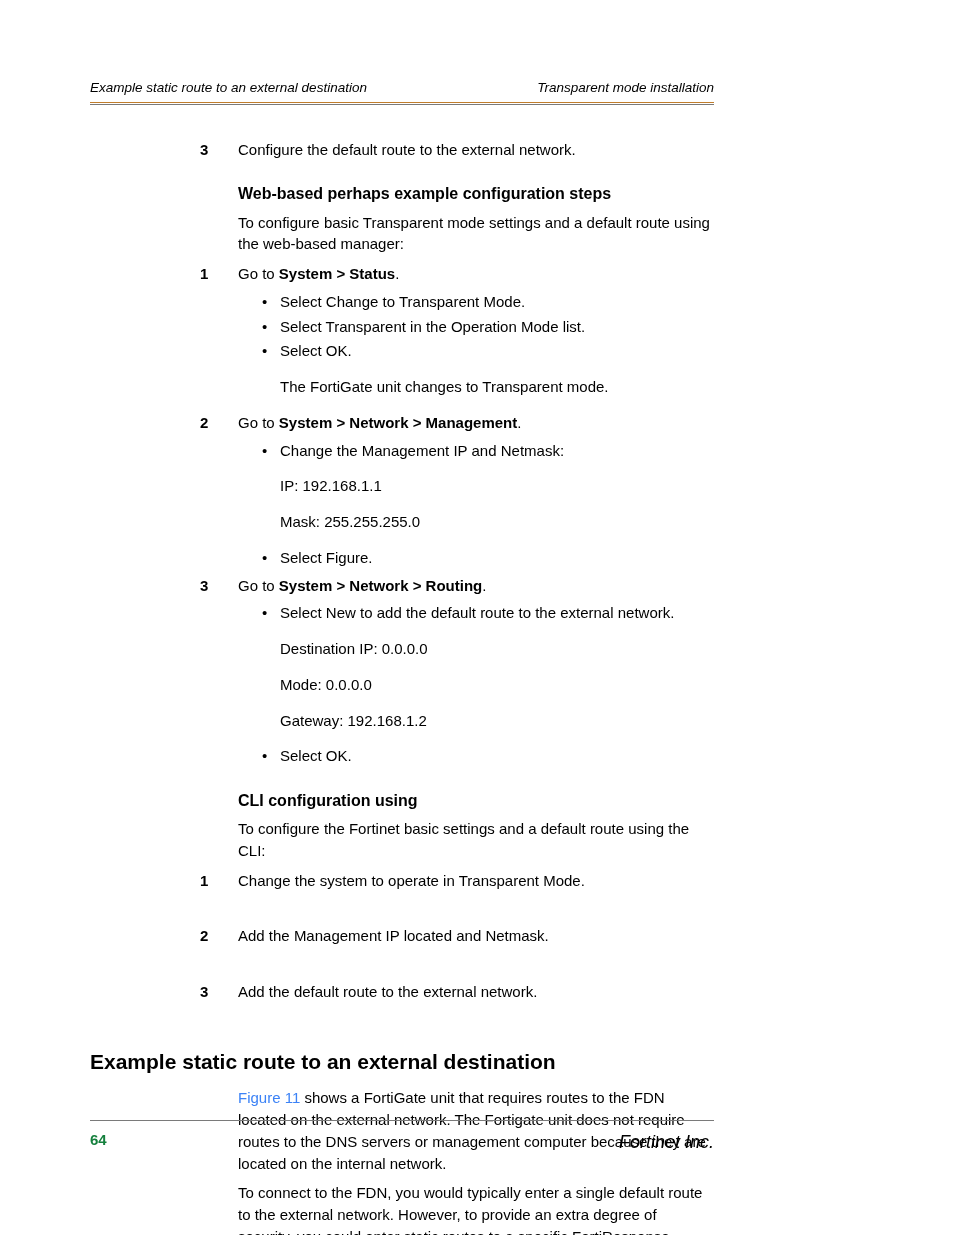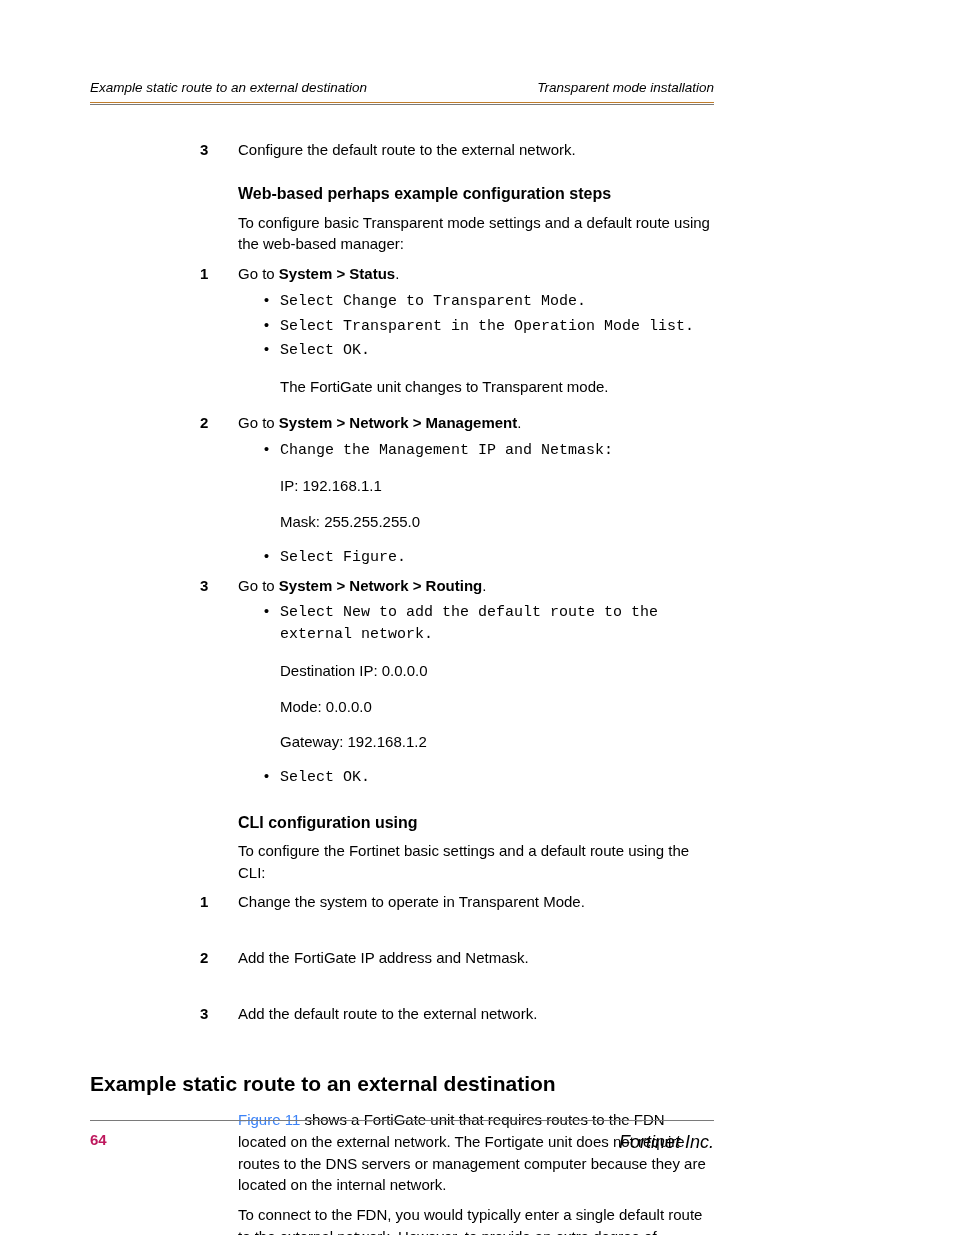--- a/index.html
+++ b/index.html
@@ -62,21 +62,20 @@
   }
   .bullets {
     list-style: none;
     padding: 0;
     margin: 4px 0 4px 24px;
   }
   .bullets li {
     position: relative;
     padding-left: 18px;
     margin: 3px 0;
-    font-family: Liberation Mono, monospace;
   }
   .bullets li::before {
     content: "•";
     position: absolute;
     left: 0;
     top: 0;
     font-size: 15px;
   }
   .bullets .sub {
     padding-left: 18px;
@@ -107,21 +106,21 @@
     width: 100%;
   }
   .footer-line {
     display: flex;
     justify-content: space-between;
     padding-top: 8px;
     font-size: 14px;
   }
   .page-num {
     font-weight: bold;
-    color: #be185d;
+    color: #15803d;
     font-size: 15px;
   }
   .footer-right {
     font-style: italic;
     font-size: 18px;
   }
   strong { font-weight: bold; }
 </style>
 </head>
 <body>
@@ -188,21 +187,21 @@
     <div class="h2">CLI configuration using</div>
     <div class="para">To configure the Fortinet basic settings and a default route using the CLI:</div>
 
     <div class="num-line">
       <span class="num">1</span>
       <span class="num-content">Change the system to operate in Transparent Mode.</span>
     </div>
     <div class="big-gap"></div>
     <div class="num-line">
       <span class="num">2</span>
-      <span class="num-content">Add the FortiGate IP address and Netmask.</span>
+      <span class="num-content">Add the Management IP located and Netmask.</span>
     </div>
     <div class="big-gap"></div>
     <div class="num-line">
       <span class="num">3</span>
       <span class="num-content">Add the default route to the external network.</span>
     </div>
 
     <div class="section-title">Example static route to an external destination</div>
     <div class="para">
       <span class="link">Figure 11</span><span> shows a FortiGate unit that requires routes to the FDN located on the external network. The Fortigate unit does not require routes to the DNS servers or management computer because they are located on the internal network.</span>

